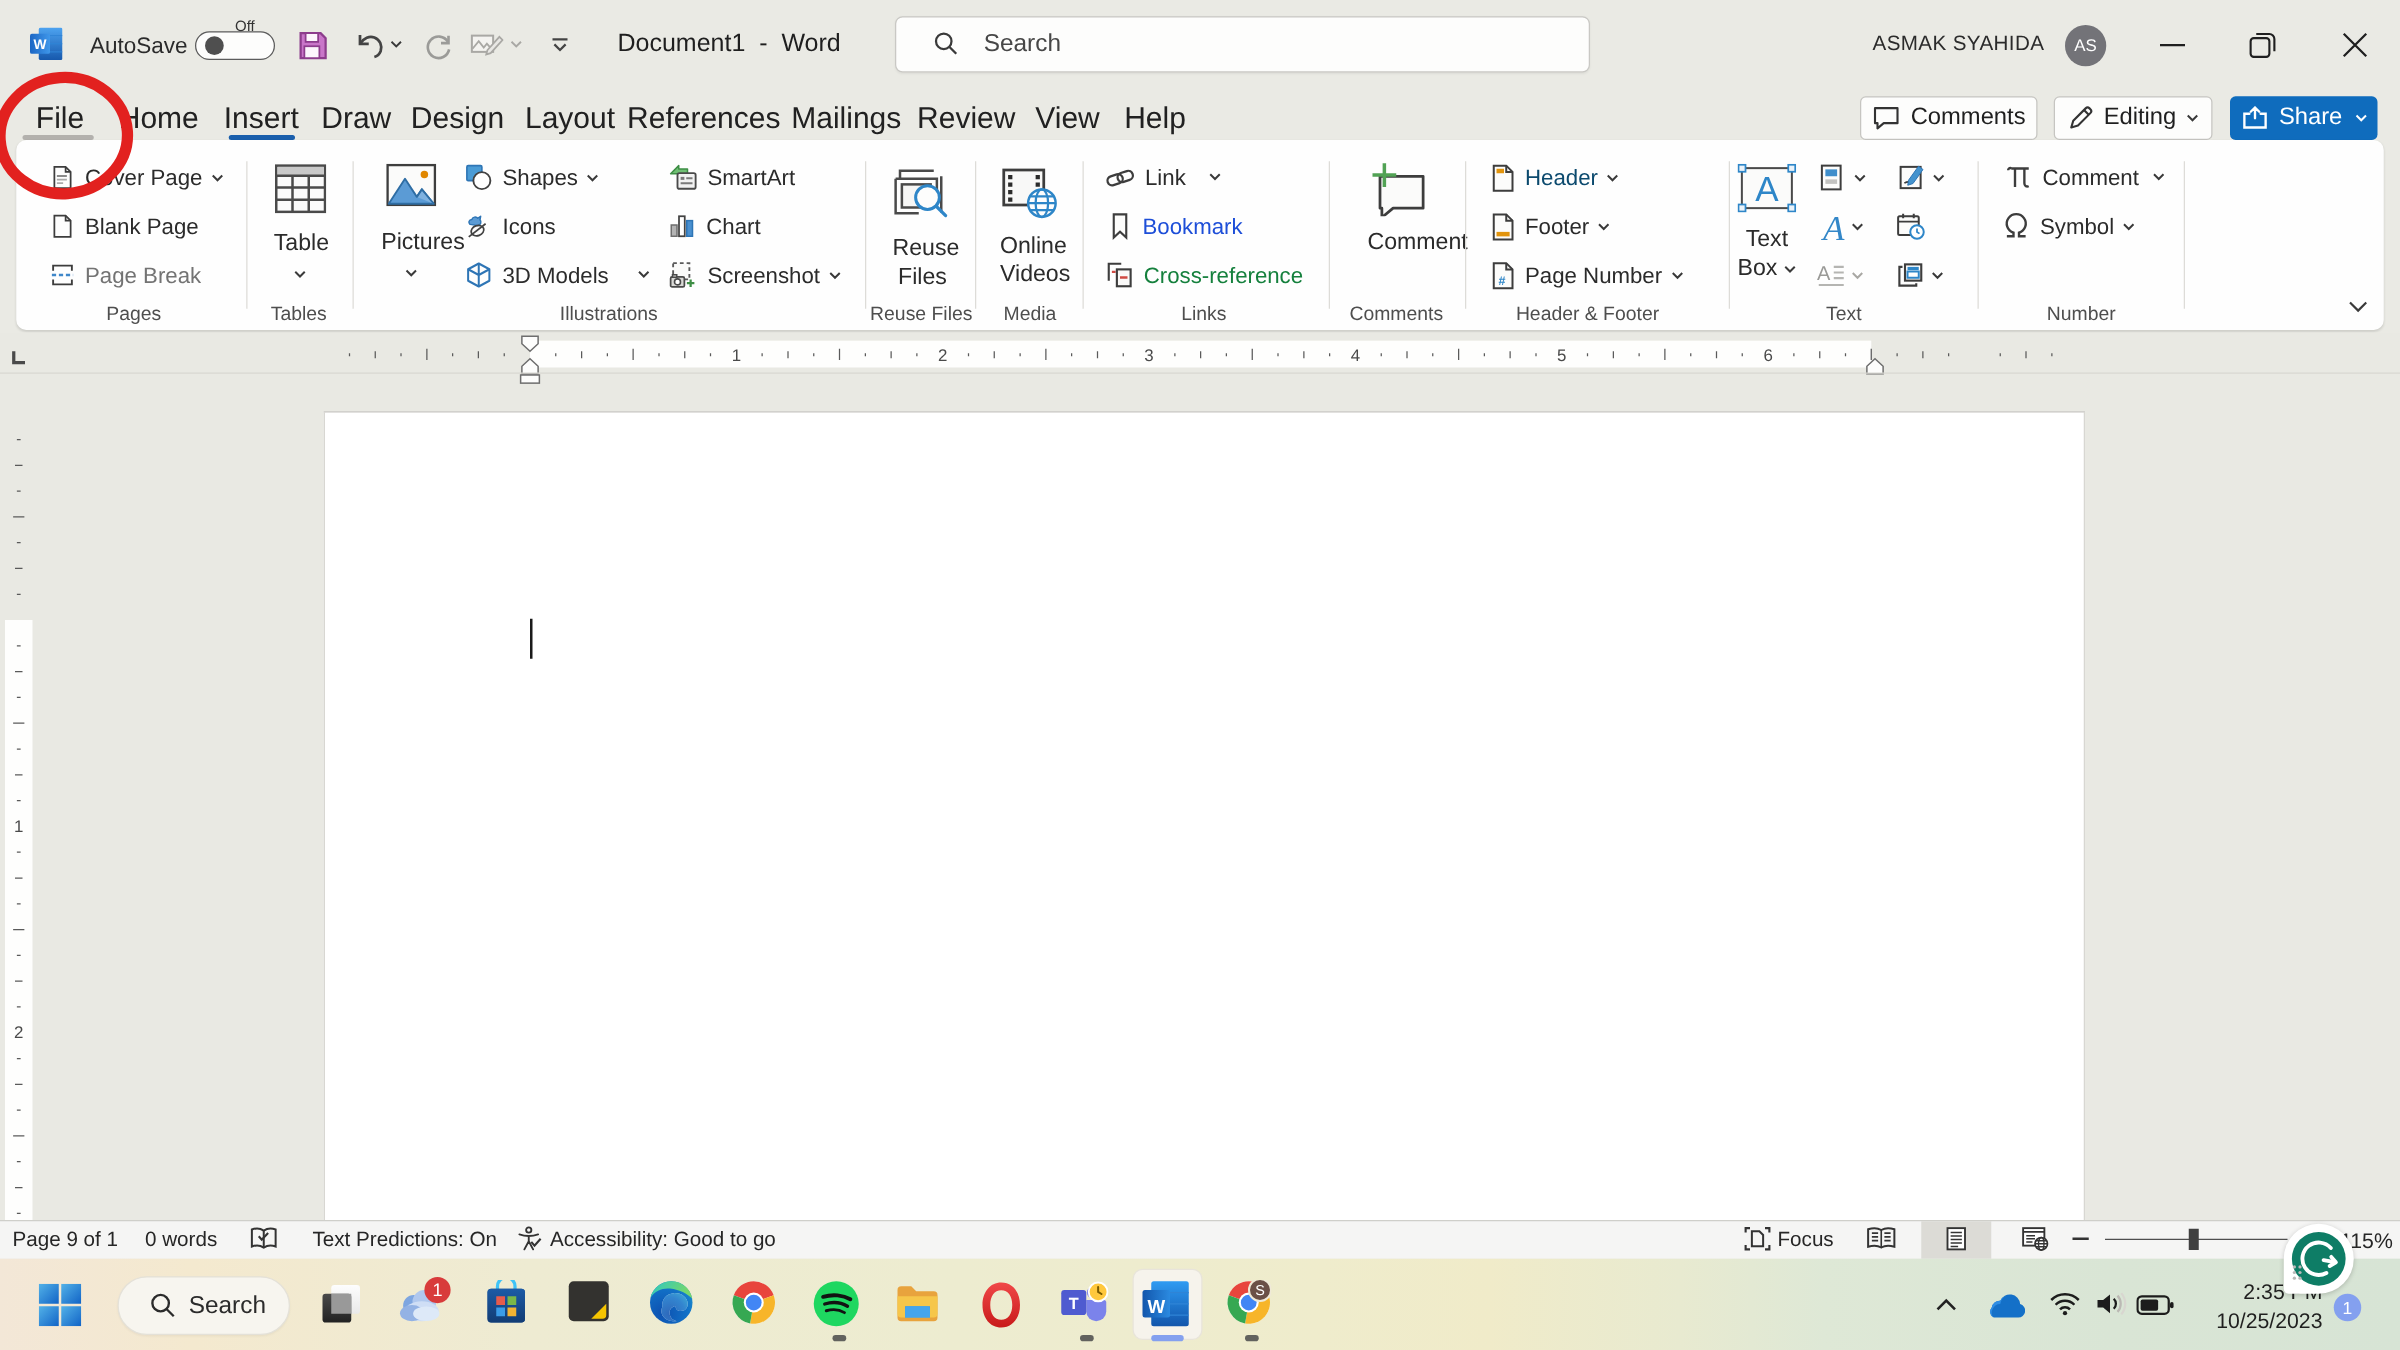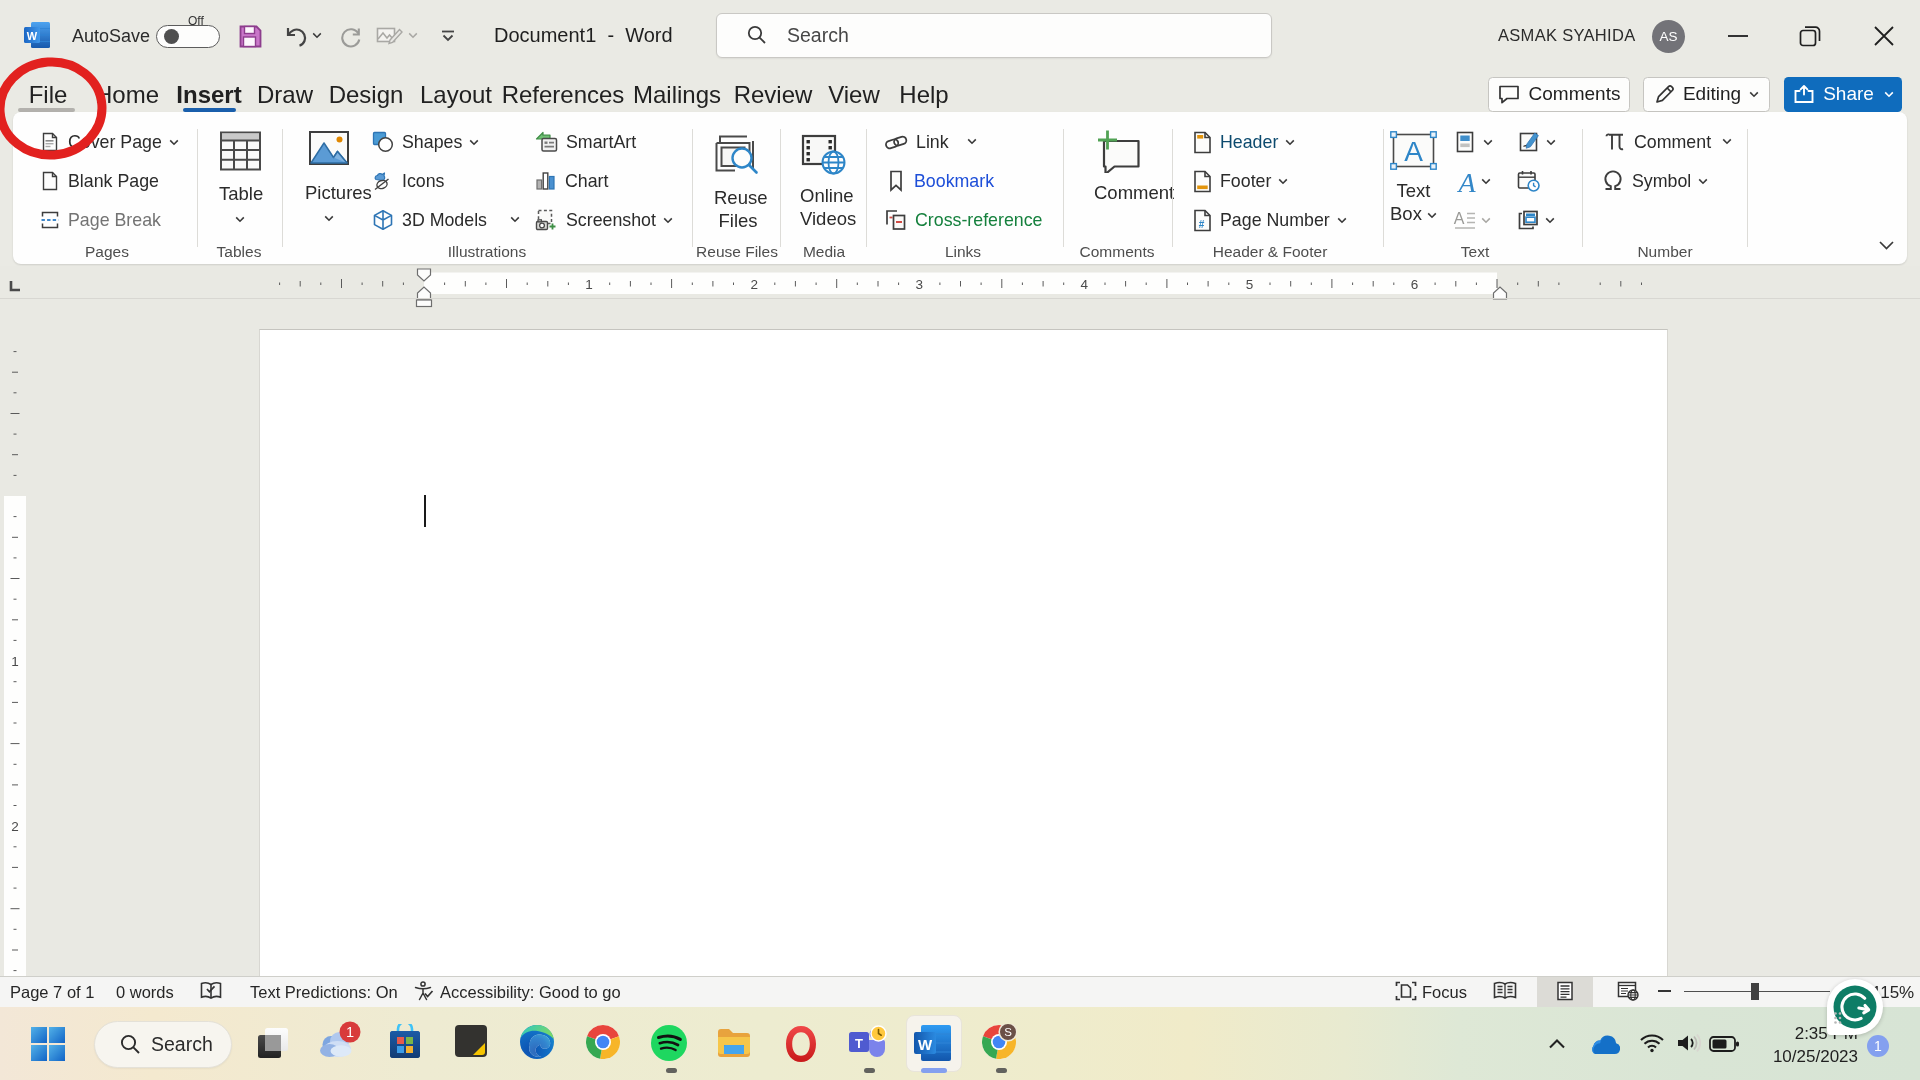--- a/index.html
+++ b/index.html
@@ -88,21 +88,21 @@
   </svg>
 <svg class="abs" style="left:1799px;top:25px" width="22" height="22" viewBox="0 0 22 22">
     <rect x="1.5" y="5.5" width="15" height="15" rx="2.5" fill="none" stroke="#1f1f1f" stroke-width="1.7"></rect>
     <path d="M6 2.2 h10.5 a4 4 0 0 1 4 4 V16" fill="none" stroke="#1f1f1f" stroke-width="1.7"></path>
   </svg>
 <svg class="abs" style="left:1873px;top:25px" width="22" height="22" viewBox="0 0 22 22">
     <path d="M2 2 L20 20 M20 2 L2 20" stroke="#1f1f1f" stroke-width="1.8"></path>
   </svg>
 <div class="tab" style="left:48px;font-weight:400">File</div>
 <div class="tab" style="left:127px;font-weight:400">Home</div>
-<div class="tab" style="left:209px;font-weight:700">Insert</div>
+<div class="tab" style="left:209px;font-weight:400">Insert</div>
 <div class="tab" style="left:285px;font-weight:400">Draw</div>
 <div class="tab" style="left:366px;font-weight:400">Design</div>
 <div class="tab" style="left:456px;font-weight:400">Layout</div>
 <div class="tab" style="left:563px;font-weight:400">References</div>
 <div class="tab" style="left:677px;font-weight:400">Mailings</div>
 <div class="tab" style="left:773px;font-weight:400">Review</div>
 <div class="tab" style="left:854px;font-weight:400">View</div>
 <div class="tab" style="left:924px;font-weight:400">Help</div>
 <div class="abs" style="left:18px;top:108px;width:57px;height:3.6px;background:#b3b1ad;border-radius:2px"></div>
 <div class="abs" style="left:183px;top:108px;width:53px;height:4px;background:#1a5fac;border-radius:2px"></div>
@@ -545,21 +545,21 @@
     <text x="15" y="830.7" font-size="13.5" fill="#4a4a4a" text-anchor="middle">2</text>
     <line x1="13.5" y1="846.8" x2="16.5" y2="846.8" stroke="#5a5a5a" stroke-width="1"></line>
     <line x1="12" y1="867.4" x2="18" y2="867.4" stroke="#5a5a5a" stroke-width="1"></line>
     <line x1="13.5" y1="888.1" x2="16.5" y2="888.1" stroke="#5a5a5a" stroke-width="1"></line>
     <line x1="10.5" y1="908.7" x2="19.5" y2="908.7" stroke="#5a5a5a" stroke-width="1"></line>
     <line x1="13.5" y1="929.3" x2="16.5" y2="929.3" stroke="#5a5a5a" stroke-width="1"></line>
     <line x1="12" y1="950.0" x2="18" y2="950.0" stroke="#5a5a5a" stroke-width="1"></line>
     <line x1="13.5" y1="970.6" x2="16.5" y2="970.6" stroke="#5a5a5a" stroke-width="1"></line>
 </svg>
 <div class="abs" style="left:0;top:976px;width:1920px;height:31px;background:#f5f5f4;border-top:1px solid #cfcfca"></div>
-<div class="abs" style="left:10px;top:983px;font-size:16.5px;color:#262626">Page 7 of 1</div>
+<div class="abs" style="left:10px;top:983px;font-size:16.5px;color:#262626">Page 9 of 1</div>
 <div class="abs" style="left:116px;top:983px;font-size:16.5px;color:#262626">0 words</div>
 <div class="abs" style="left:199px;top:981px">
     <svg width="24" height="20" viewBox="0 0 24 20" style="">
       <path d="M12 3.5 C9.5 1.8 5.5 1.5 2.5 2.6 V16.2 C5.5 15.1 9.5 15.4 12 17.1 C14.5 15.4 18.5 15.1 21.5 16.2 V2.6 C18.5 1.5 14.5 1.8 12 3.5 Z" fill="none" stroke="#333" stroke-width="1.6"></path>
       <path d="M12 3.5 V17" stroke="#333" stroke-width="1.6"></path>
       <path d="M8 8 l2.4 2.8 L15.5 5.4" fill="none" stroke="#333" stroke-width="1.7"></path>
     </svg>
   </div>
 <div class="abs" style="left:250px;top:983px;font-size:16.5px;color:#262626">Text Predictions: On</div>
 <div class="abs" style="left:412px;top:980px">

